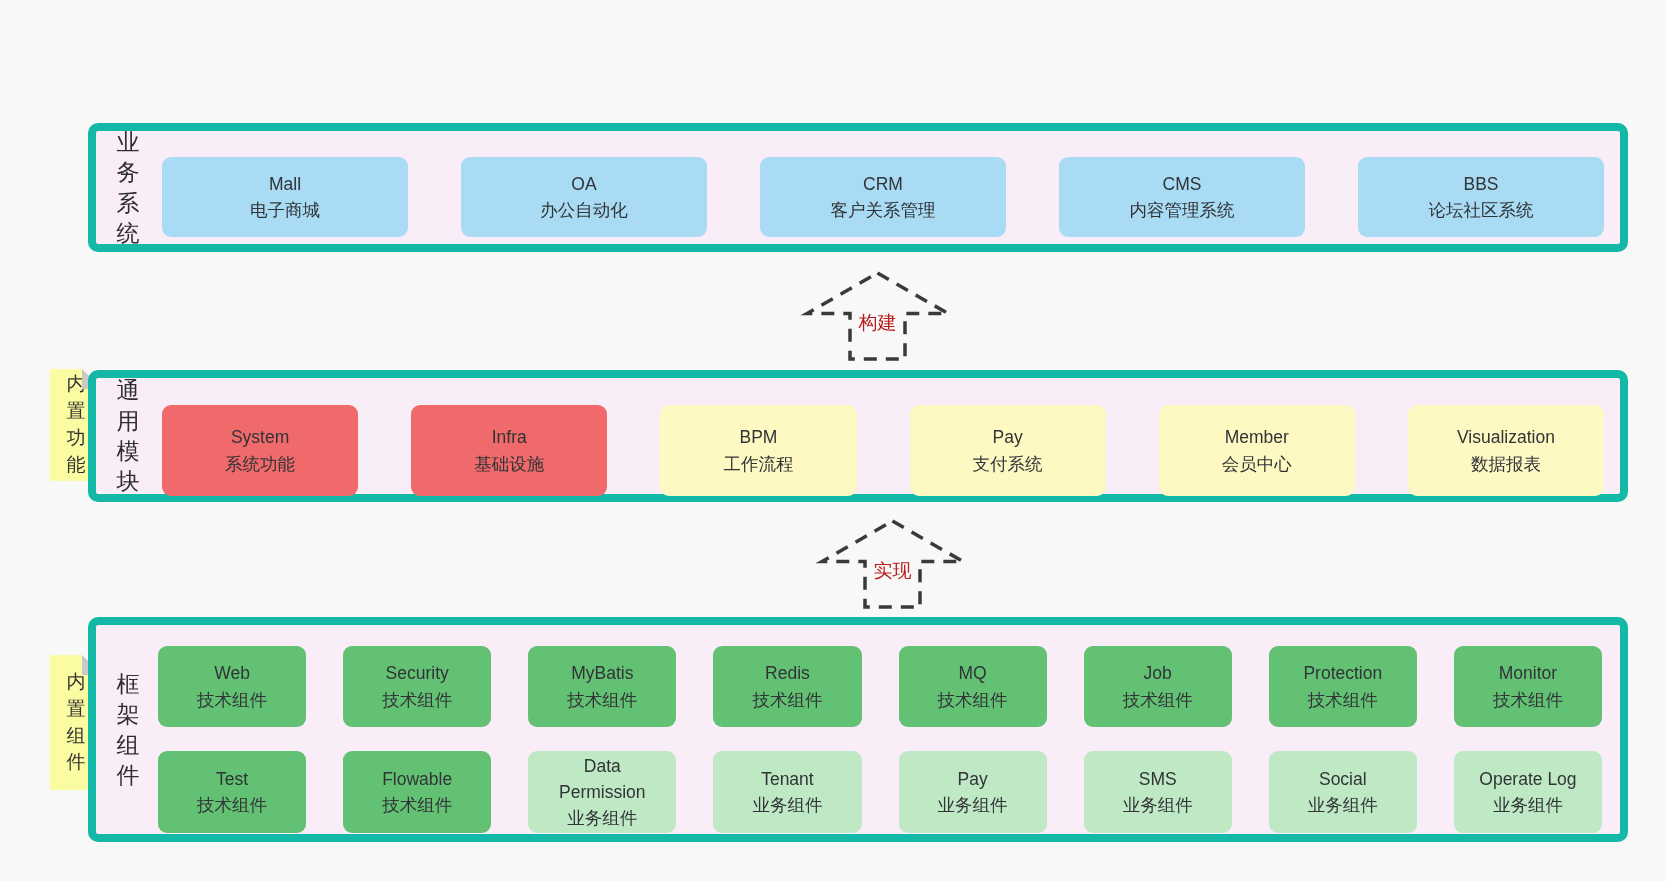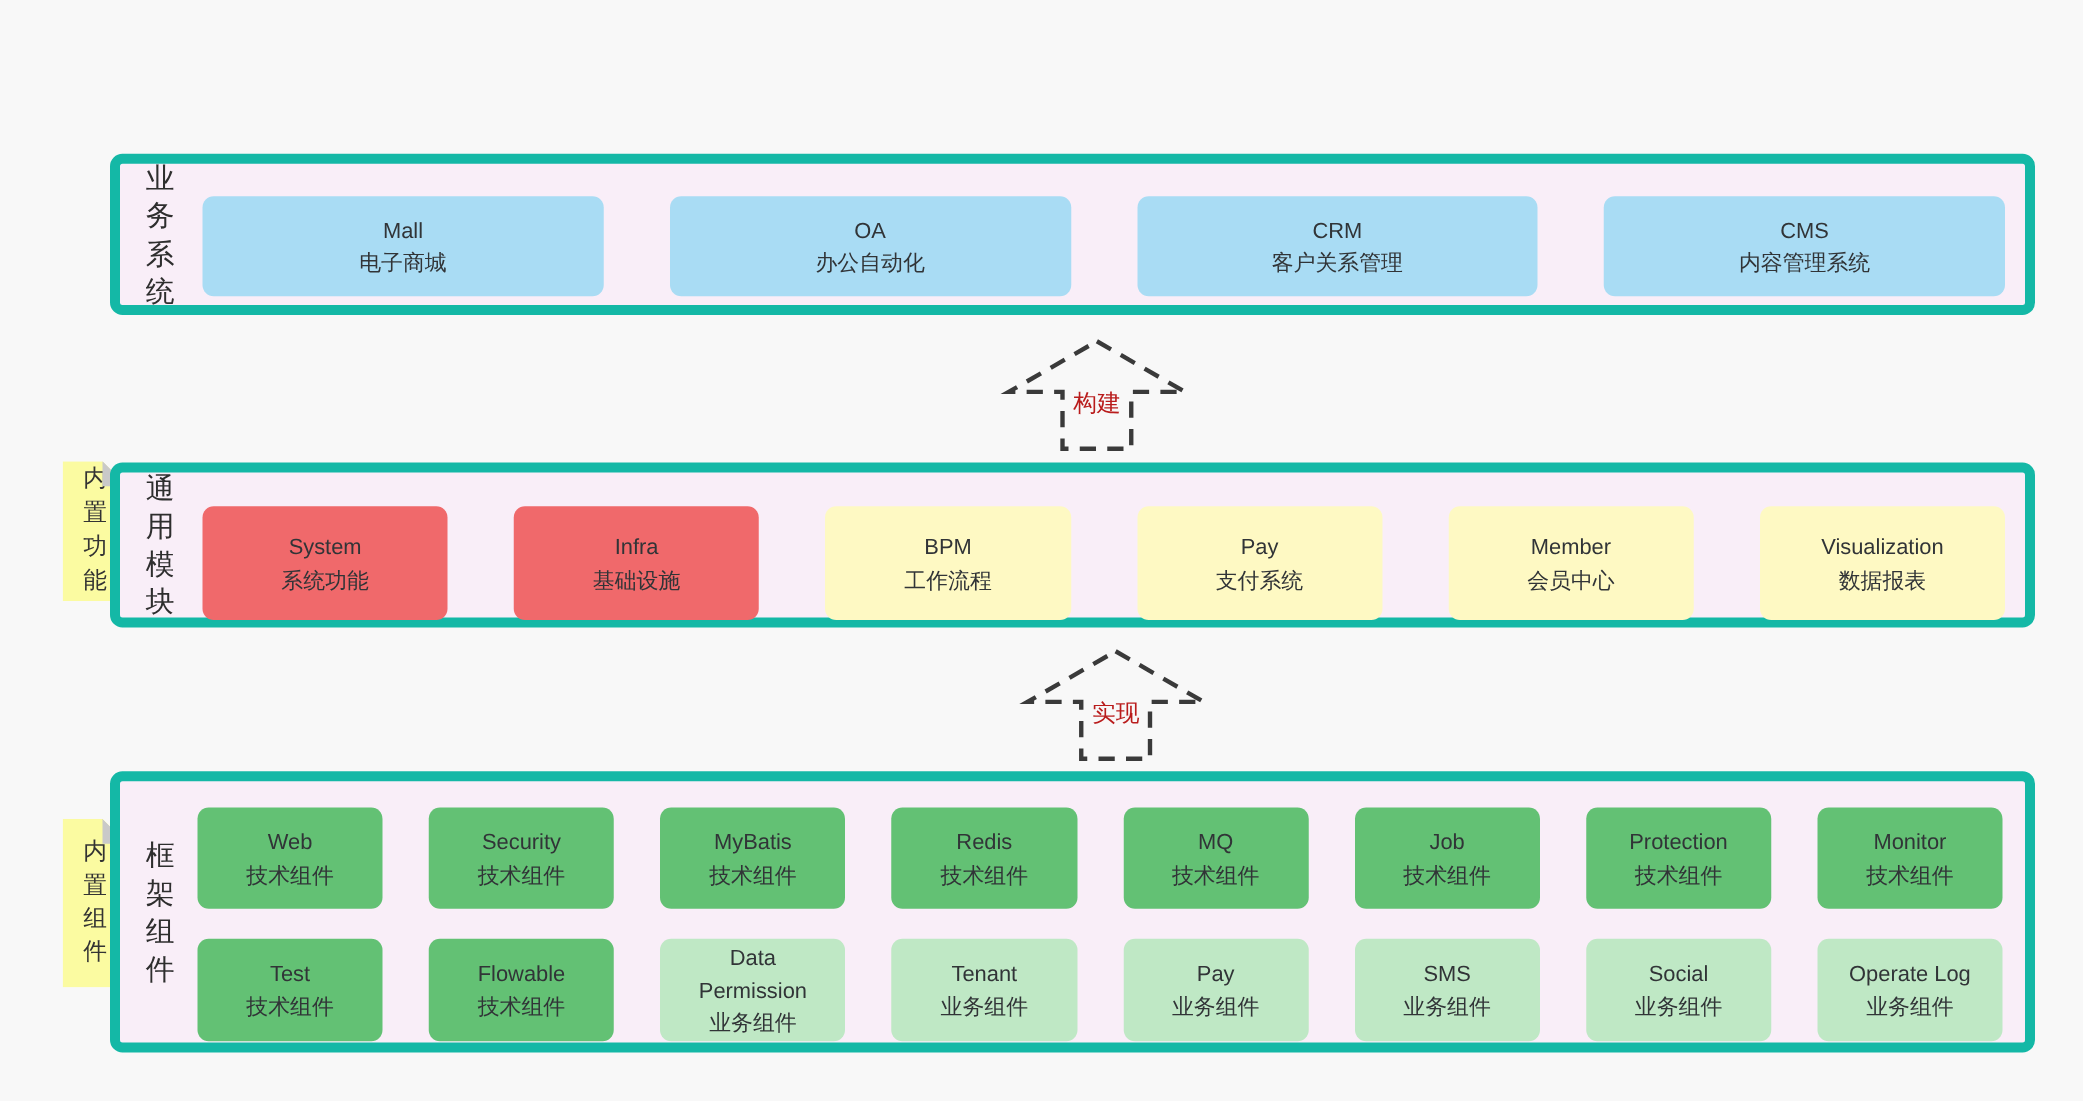--- a/index.html
+++ b/index.html
@@ -96,20 +96,24 @@
       <div>办公自动化</div>
     </div>
     <div class="box blue">
       <div>CRM</div>
       <div>客户关系管理</div>
     </div>
     <div class="box blue">
       <div>CMS</div>
       <div>内容管理系统</div>
     </div>
+    <div class="box blue">
+      <div>BBS</div>
+      <div>论坛社区系统</div>
+    </div>
   </div>
 </div>
 
 <div class="arrow" id="arrow-build">
   <svg viewBox="0 0 145 90">
     <polygon points="72.5,2 143,42.5 100,42.5 100,88 45,88 45,42.5 2,42.5" fill="none" stroke="#3a3a3a" stroke-width="3.5" stroke-dasharray="13,9"></polygon>
   </svg>
   <div class="arrow-label">构建</div>
 </div>
 

